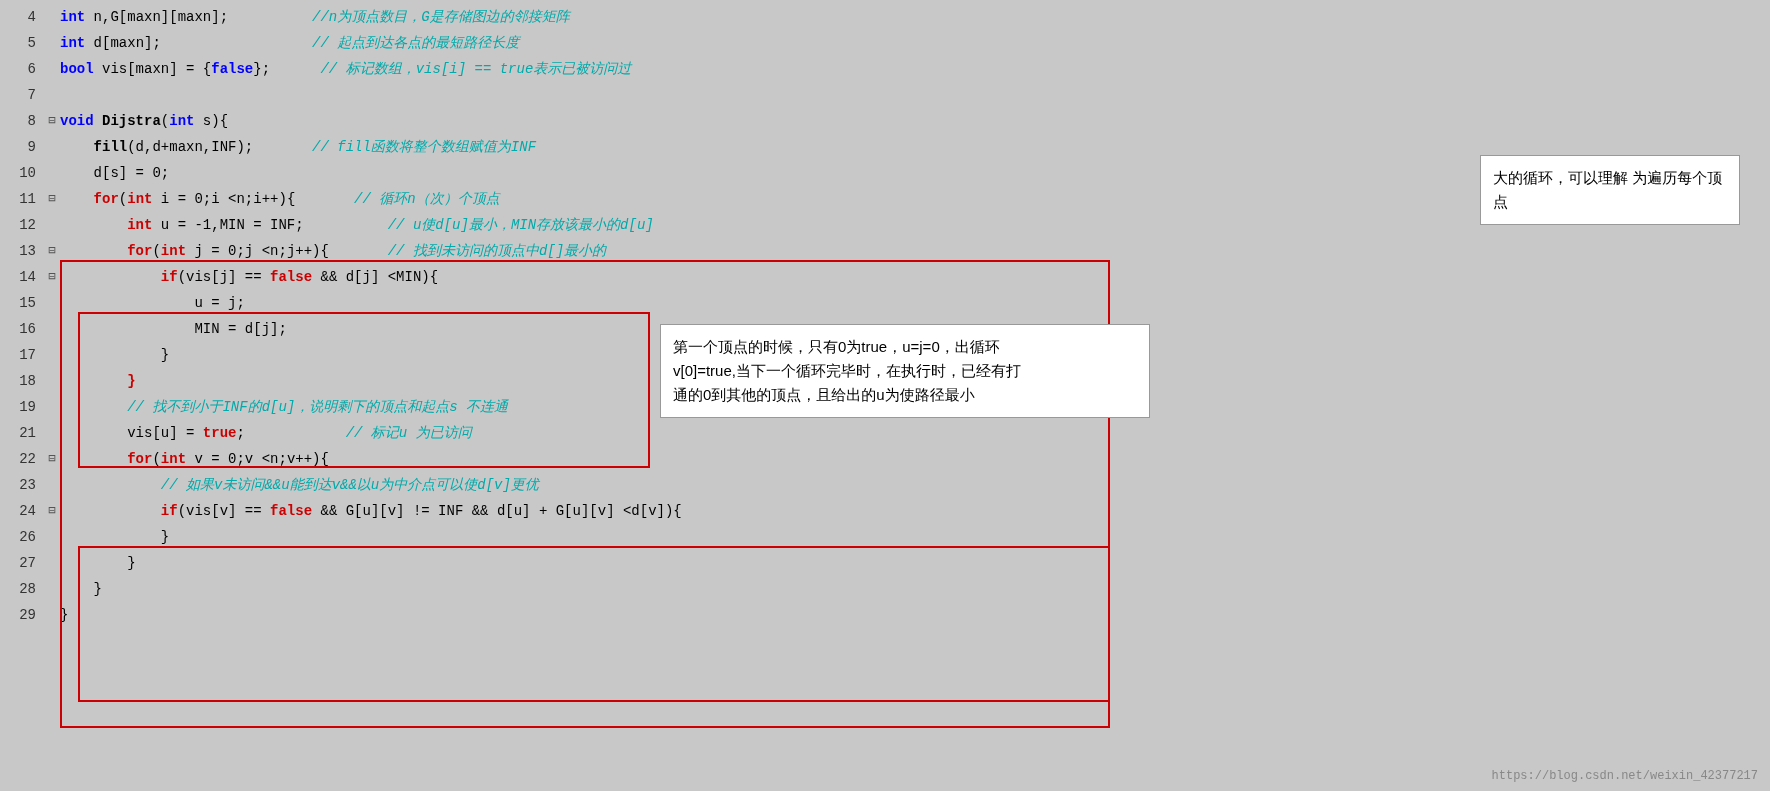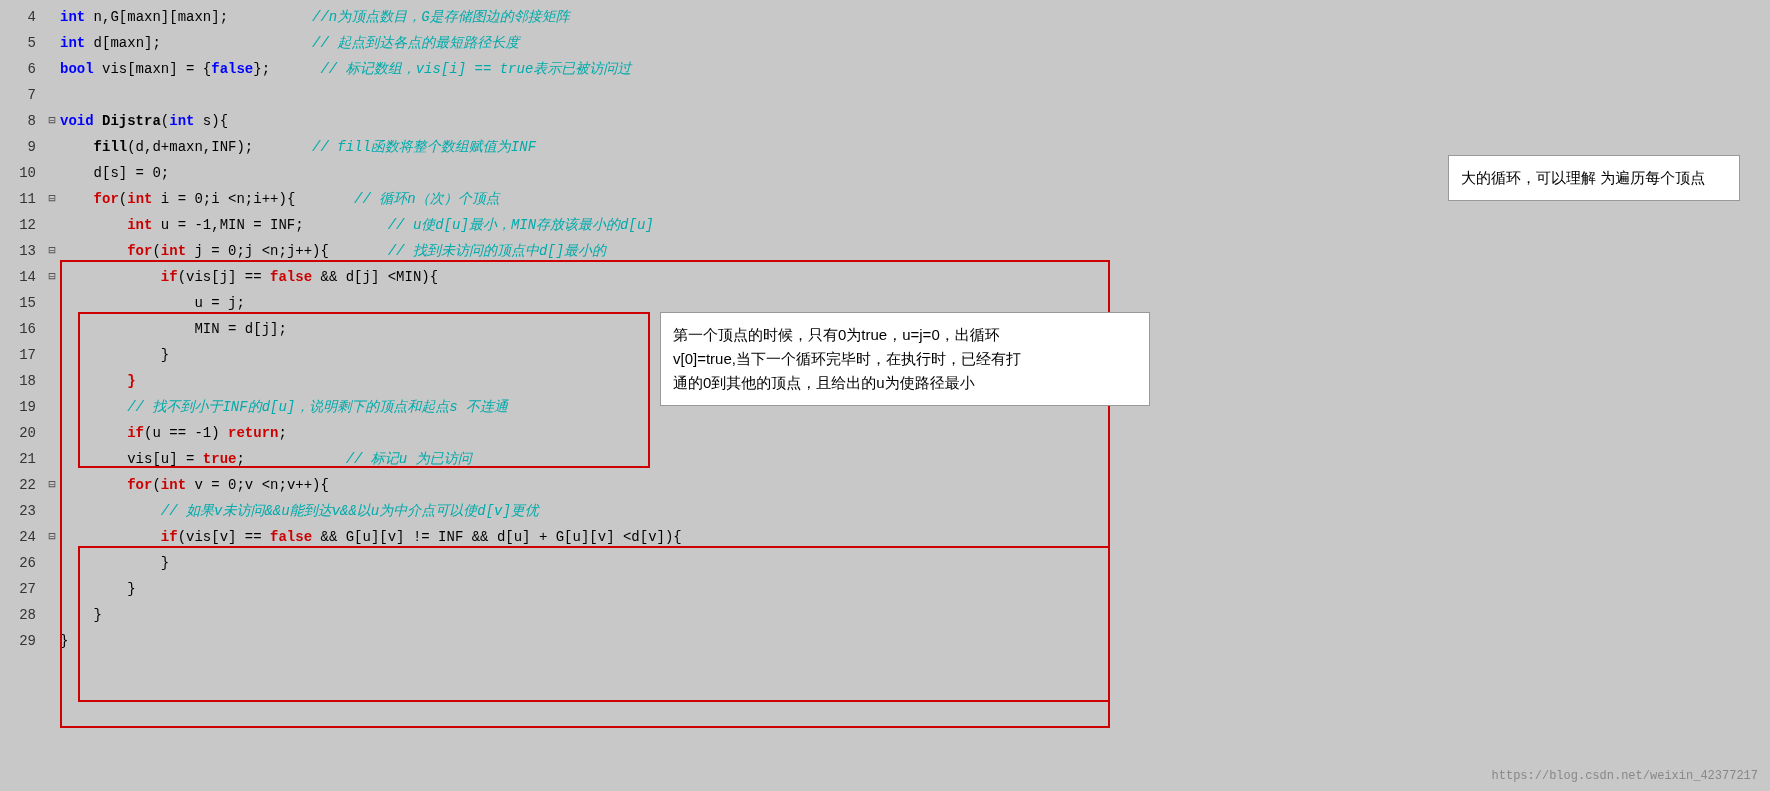--- a/index.html
+++ b/index.html
@@ -177,25 +177,20 @@
     <span class="fold-icon"></span>
     <span class="code-text">        <span class="red-kw">}</span></span>
   </div>
 
   <div class="code-line">
     <span class="line-num">19</span>
     <span class="fold-icon"></span>
     <span class="code-text">        <span class="cm">// 找不到小于INF的d[u]，说明剩下的顶点和起点s 不连通</span></span>
   </div>
 
-  <div class="code-line">
-    <span class="line-num">20</span>
-    <span class="fold-icon"></span>
-    <span class="code-text">        <span class="red-kw">if</span>(u == -1) <span class="red-kw">return</span>;</span>
-  </div>
 
   <div class="code-line">
     <span class="line-num">21</span>
     <span class="fold-icon"></span>
     <span class="code-text">        vis[u] = <span class="red-kw">true</span>;            <span class="cm">// 标记u 为已访问</span></span>
   </div>
 
   <div class="code-line">
     <span class="line-num">22</span>
     <span class="fold-icon">⊟</span>
@@ -238,25 +233,25 @@
     <span class="fold-icon"></span>
     <span class="code-text">}</span>
   </div>
 
   <div class="red-box-outer" style="top: 260px; left: 60px; width: 1050px; height: 468px;"></div>
 
   <div class="red-box-outer" style="top: 312px; left: 78px; width: 572px; height: 156px;"></div>
 
   <div class="red-box-outer" style="top: 546px; left: 78px; width: 1032px; height: 156px;"></div>
 
-  <div class="annotation" style="top: 155px; right: 30px; width: 292px; margin-left: 8px;">
+  <div class="annotation" style="top: 155px; right: 30px; width: 260px; margin-left: 8px;">
     <span>大的循环，可以理解
 为遍历每个顶点</span>
   </div>
 
-  <div class="annotation" style="top: 312px; left: 660px; width: 490px;">
+  <div class="annotation" style="top: 324px; left: 660px; width: 490px;">
     <span>第一个顶点的时候，只有0为true，u=j=0，出循环<br>v[0]=true,当下一个循环完毕时，在执行时，已经有打<br>通的0到其他的顶点，且给出的u为使路径最小</span>
   </div>
 
 
   <div class="watermark">https://blog.csdn.net/weixin_42377217</div>
 
 </div>
 
 </body></html>

